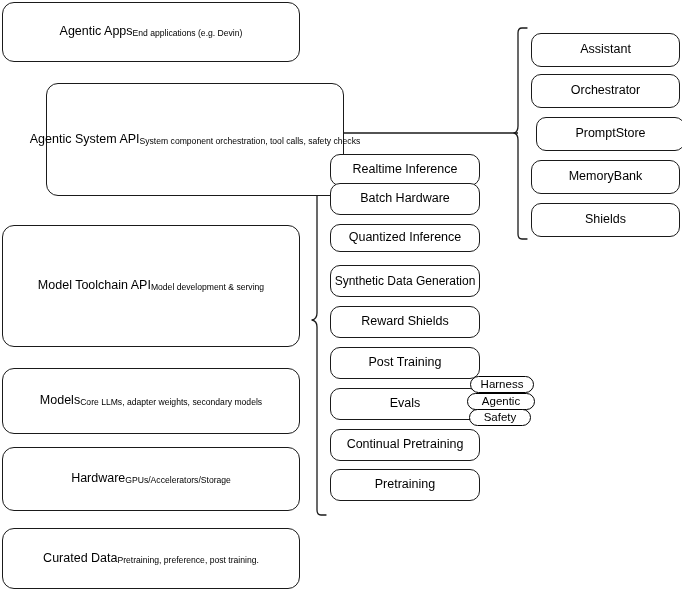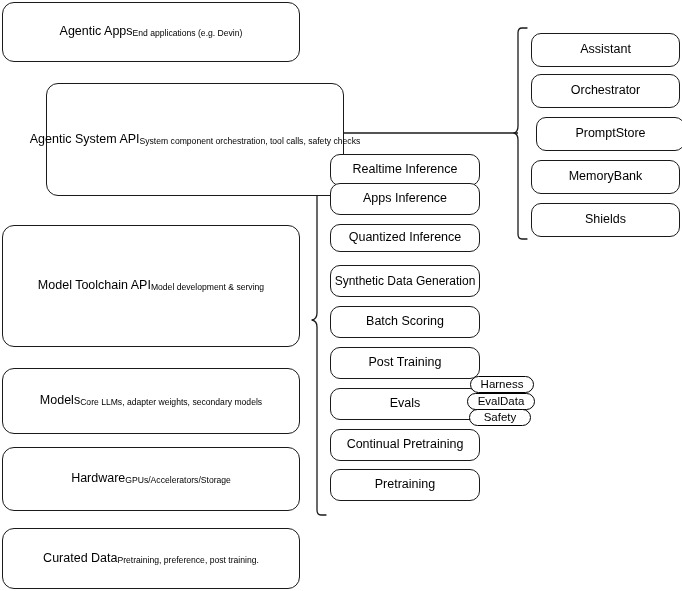--- a/index.html
+++ b/index.html
@@ -144,46 +144,46 @@
 
   <div class="node layer" style="top:528px; height:61px;">
     <div class="title">Curated Data</div>
     <div class="subtitle">Pretraining, preference, post training.</div>
   </div>
 
   <div class="node chip" style="left:330px; top:142px; width:150px; height:32px;margin-top:12px;">
     <div class="title">Realtime Inference</div>
   </div>
   <div class="node chip" style="left:330px; top:183px; width:150px; height:32px;">
-    <div class="title">Apps Inference</div>
+    <div class="title">Batch Hardware</div>
   </div>
   <div class="node chip" style="left:330px; top:224px; width:150px; height:28px;">
     <div class="title">Quantized Inference</div>
   </div>
   <div class="node chip" style="left:330px; top:265px; width:150px; height:32px;">
     <div class="title" style="font-size:12px;">Synthetic Data Generation</div>
   </div>
   <div class="node chip" style="left:330px; top:306px; width:150px; height:32px;">
-    <div class="title">Batch Scoring</div>
+    <div class="title">Reward Shields</div>
   </div>
   <div class="node chip" style="left:330px; top:347px; width:150px; height:32px;">
     <div class="title">Post Training</div>
   </div>
   <div class="node chip" style="left:330px; top:388px; width:150px; height:32px;">
     <div class="title">Evals</div>
   </div>
   <div class="node chip" style="left:330px; top:429px; width:150px; height:32px;">
     <div class="title">Continual Pretraining</div>
   </div>
   <div class="node chip" style="left:330px; top:469px; width:150px; height:32px;">
     <div class="title">Pretraining</div>
   </div>
 
   <div class="pill" style="left:470px; top:376px; width:64px; height:17px;">Harness</div>
-  <div class="pill" style="left:467px; top:393px; width:68px; height:17px;">EvalData</div>
+  <div class="pill" style="left:467px; top:393px; width:68px; height:17px;">Agentic</div>
   <div class="pill" style="left:469px; top:409px; width:62px; height:17px;">Safety</div>
 
   <div class="node chip" style="left:531px; top:33px; width:149px; height:34px;">
     <div class="title">Assistant</div>
   </div>
   <div class="node chip" style="left:531px; top:74px; width:149px; height:34px;">
     <div class="title">Orchestrator</div>
   </div>
   <div class="node chip" style="left:536px; top:117px; width:149px; height:34px;">
     <div class="title">PromptStore</div>

